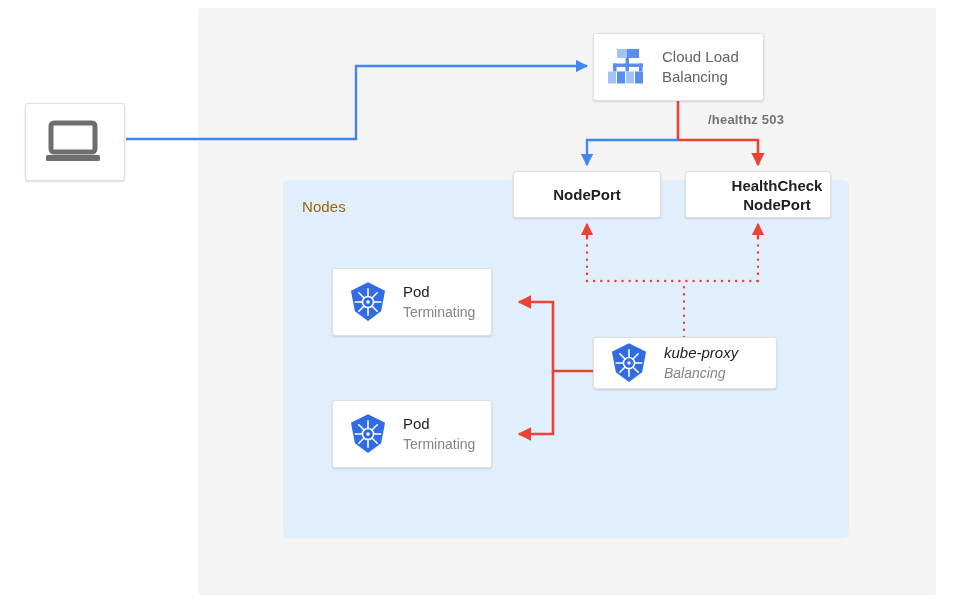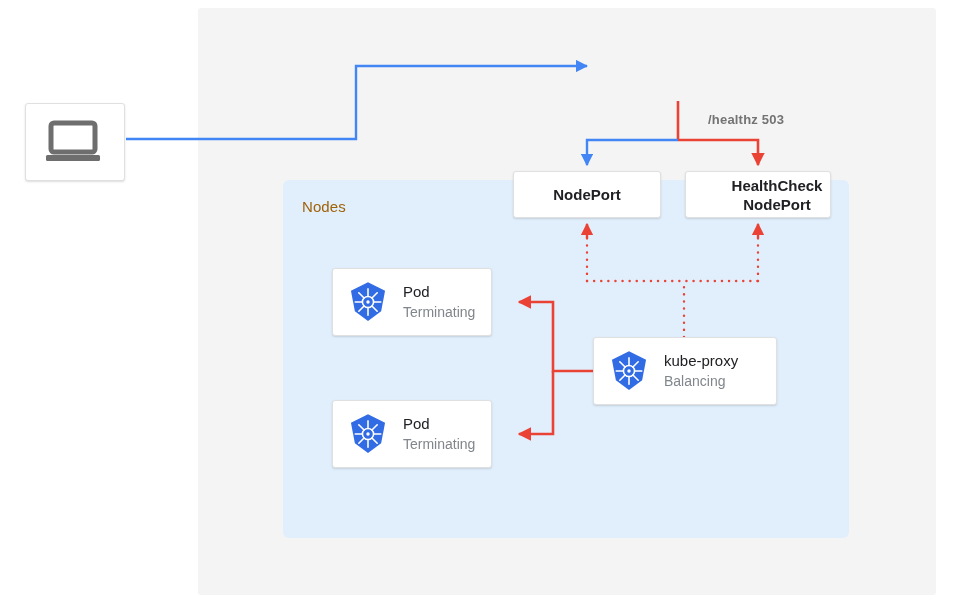--- a/index.html
+++ b/index.html
@@ -131,24 +131,25 @@
     padding-left: 14px;
   }
   .pod-card-1 { top: 268px; }
   .pod-card-2 { top: 400px; }
 
   
   .kubeproxy-card {
     left: 593px;
     top: 337px;
     width: 184px;
-    height: 68px;
+    height: 52px;
     display: flex;
     align-items: center;
     padding-left: 14px;
+    font-style: italic;
   }
 
   .k8s-icon { width: 42px; height: 42px; flex: 0 0 42px; }
   .card-text {
     margin-left: 14px;
     font-family: "Liberation Sans", sans-serif;
   }
   .card-title {
     font-size: 15px;
     color: #202124;
@@ -226,20 +227,39 @@
     <path d="M 553 371 L 553 434 L 519 434" fill="none" stroke="#ea4335" stroke-width="2.6" marker-end="url(#arrow-red)"></path>
   </svg>
 
   <div class="card client-card">
     <svg width="62" height="44" viewBox="0 0 62 44" xmlns="http://www.w3.org/2000/svg">
       <rect x="7" y="3" width="44" height="29" rx="3" fill="none" stroke="#6e6e6e" stroke-width="5"></rect>
       <rect x="2" y="35" width="54" height="6" rx="1.5" fill="#6e6e6e"></rect>
     </svg>
   </div>
 
+  <div class="card clb-card">
+    <svg class="clb-icon" viewBox="0 0 48 42" xmlns="http://www.w3.org/2000/svg">
+      <rect x="13" y="3" width="10" height="9" fill="#a3c2f7"></rect>
+      <rect x="23" y="3" width="12" height="9" fill="#5b8def"></rect>
+      <rect x="21.5" y="12" width="3.5" height="8" fill="#5b8def"></rect>
+      <rect x="9" y="17.5" width="30" height="3.5" fill="#5b8def"></rect>
+      <rect x="9" y="17.5" width="3.5" height="8" fill="#5b8def"></rect>
+      <rect x="21.5" y="17.5" width="3.5" height="8" fill="#5b8def"></rect>
+      <rect x="35" y="17.5" width="3.5" height="8" fill="#5b8def"></rect>
+      <rect x="4" y="25.5" width="8" height="12" fill="#a3c2f7"></rect>
+      <rect x="13" y="25.5" width="8" height="12" fill="#5b8def"></rect>
+      <rect x="22" y="25.5" width="8" height="12" fill="#a3c2f7"></rect>
+      <rect x="31" y="25.5" width="8" height="12" fill="#5b8def"></rect>
+    </svg>
+    <div class="clb-text">
+      <div>Cloud Load</div>
+      <div>Balancing</div>
+    </div>
+  </div>
 
   <div class="healthz-label">/healthz 503</div>
 
   <div class="card nodeport-card">
     <div class="port-label">NodePort</div>
   </div>
 
   <div class="card healthcheck-card">
     <div class="port-label">HealthCheck</div>
     <div class="port-label">NodePort</div>

